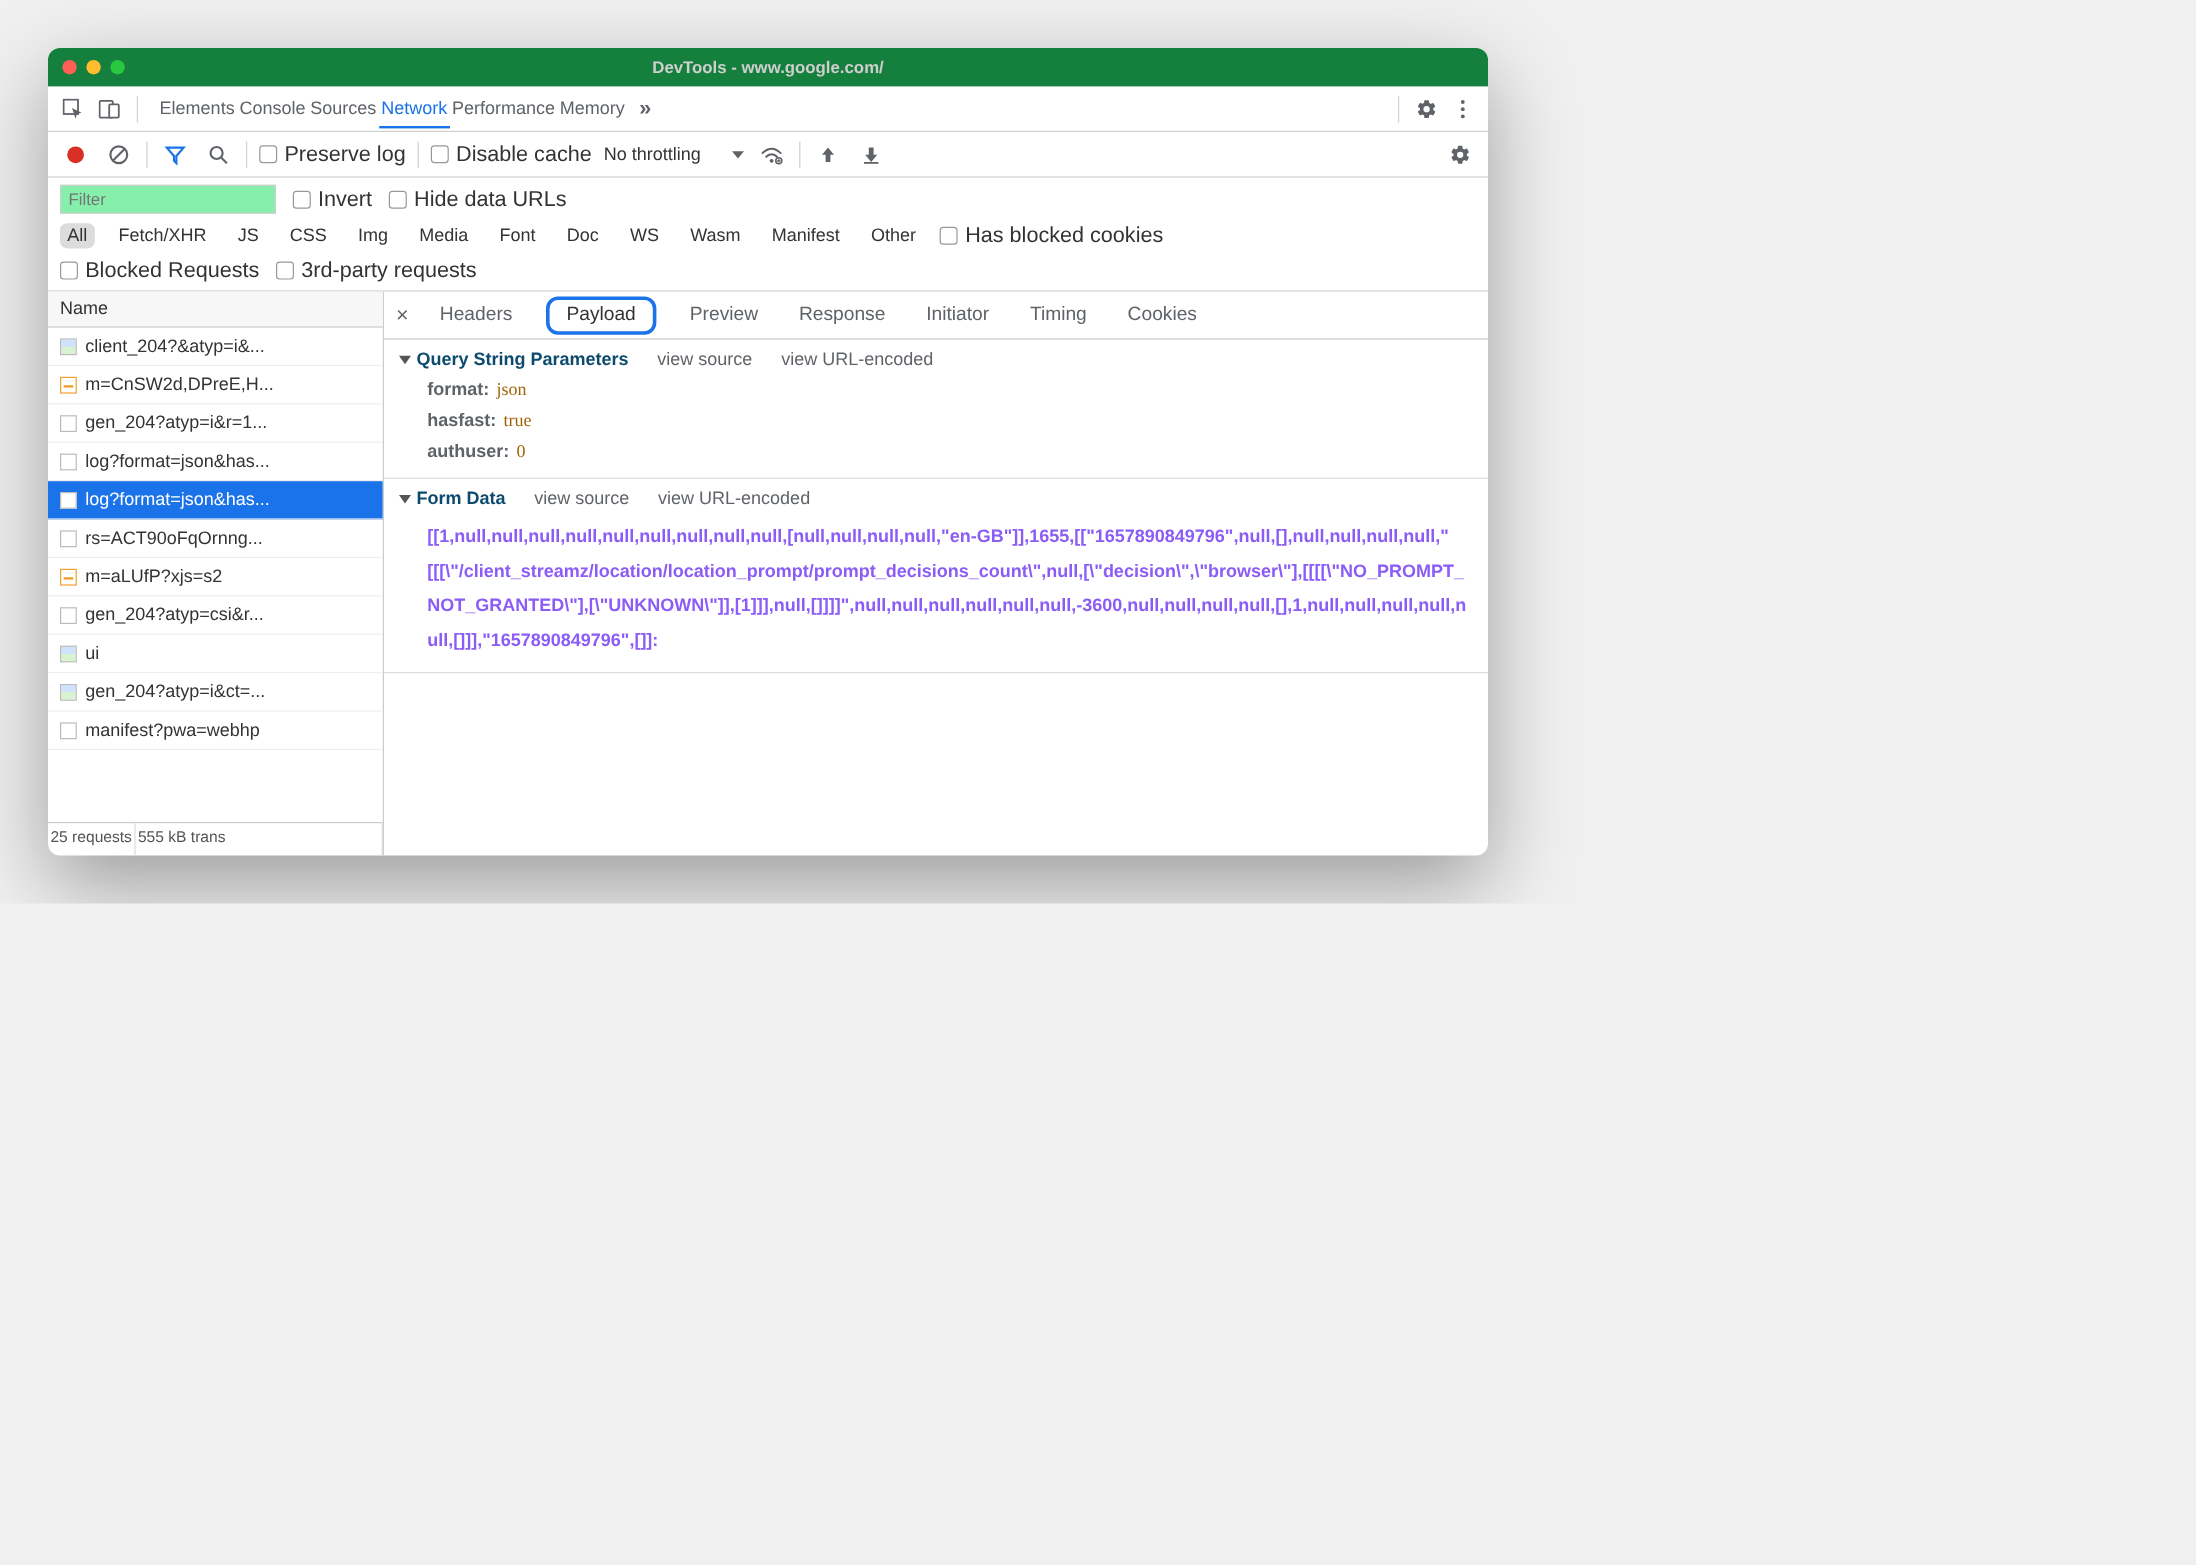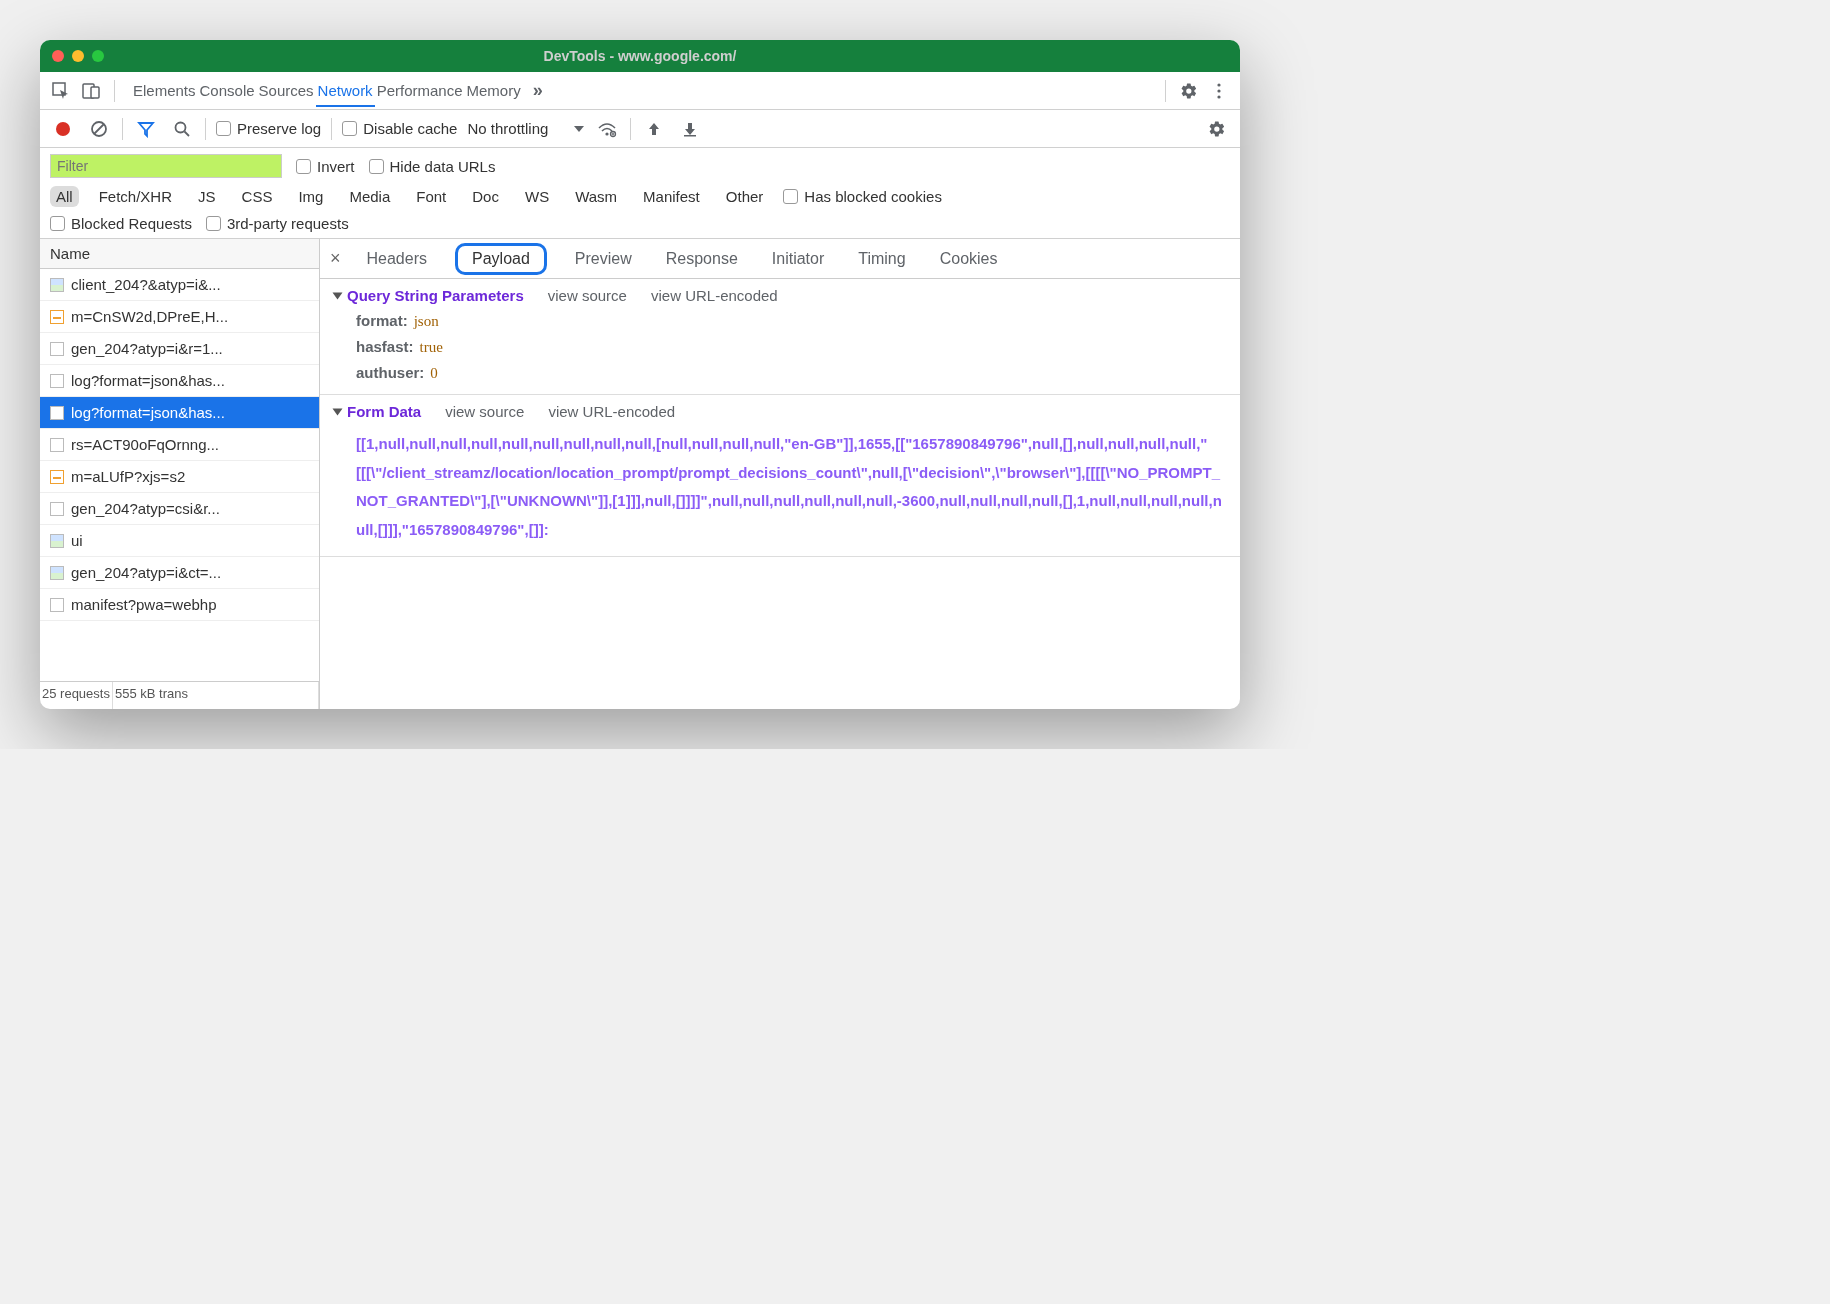--- a/index.html
+++ b/index.html
@@ -63,33 +63,33 @@
   .main-tab.active { color:#1a73e8; border-bottom: 2px solid #1a73e8; padding-bottom:6px; }
   .chevrons { font-size:18px; font-weight:bold; color:#5f6368; cursor:pointer; margin: 0 6px;}
   .spacer { flex:1; }
   
   .toolbar {
     display:flex; align-items:center; height:38px;
     border-bottom:1px solid #d0d0d0; padding:0 10px; gap:10px; color:#5f6368;
   }
   .rec-dot { width:14px; height:14px; border-radius:50%; background:#d93025; }
   .checkbox { width:15px; height:15px; border:1.5px solid #999; border-radius:3px; display:inline-block; flex-shrink:0;}
-  .cb-label { display:flex; align-items:center; gap:6px; cursor:pointer; color:#333; font-size:15px;}
+  .cb-label { display:flex; align-items:center; gap:6px; cursor:pointer; color:#333; font-size:18px;}
   .throttling { display:flex; align-items:center; gap:6px; color:#333; cursor:pointer;}
   .tri-down { width:0; height:0; border-left:5px solid transparent; border-right:5px solid transparent; border-top:6px solid #5f6368;}
   
   .filterbar {
     border-bottom:1px solid #d0d0d0;
     padding: 6px 10px;
     display:flex; flex-direction:column; gap:8px;
   }
   .filter-row { display:flex; align-items:center; gap:14px; flex-wrap:wrap; }
   .filter-input {
-    width:232px; height:24px; border:1px solid #ccc; padding:2px 6px;
-    font-size:14px; color:#777; background:#bef264;
+    width:180px; height:24px; border:1px solid #ccc; padding:2px 6px;
+    font-size:14px; color:#777; background:#86efac;
   }
   .type-chip { cursor:pointer; color:#333; font-size:15px; padding:2px 6px; border-radius:6px;}
   .type-chip.active { background:#dcdcdc; }
   
   .split { display:flex; height:470px; }
   .left {
     width:280px; border-right:1px solid #ccc;
     display:flex; flex-direction:column;
   }
   .col-header {
@@ -120,21 +120,21 @@
   .detail-tabs {
     display:flex; align-items:center; gap:18px; padding:0 10px;
     height:40px; border-bottom:1px solid #ccc; color:#5f6368; font-size:16px;
   }
   .detail-tabs .close { font-size:18px; cursor:pointer; color:#666; margin-right:2px;}
   .dtab { cursor:pointer; padding:4px 6px;}
   .dtab.highlight { border:3px solid #1a73e8; border-radius:10px; color:#333; padding:4px 14px;}
   .detail-body { flex:1; overflow:auto; }
   .section { border-bottom:1px solid #ddd; padding:8px 14px 12px 14px;}
   .sec-head { display:flex; align-items:center; gap:24px; }
-  .sec-title { font-weight:700; color:#6d28d9; display:flex; align-items:center; gap:6px;text-align:right;}
+  .sec-title { font-weight:700; color:#0c4a6e; display:flex; align-items:center; gap:6px;text-align:right;}
   .disc { width:0;height:0; border-top:5px solid transparent; border-bottom:5px solid transparent; border-left:7px solid #555; transform:rotate(90deg);}
   .sec-link { color:#5f6368; cursor:pointer; font-size:15px;}
   .kv { margin:8px 0 0 22px; font-size:15px;}
   .kv .k { color:#5f6368; font-weight:600; }
   .kv .v { font-family: Liberation Serif, serif; color:#a16207; margin-left:6px;}
   .form-body {
     margin:10px 0 0 22px; color:#8b5cf6; font-weight:600;
     font-size:15px; line-height:1.9; word-break:break-all;
   }
   svg { display:block; }

